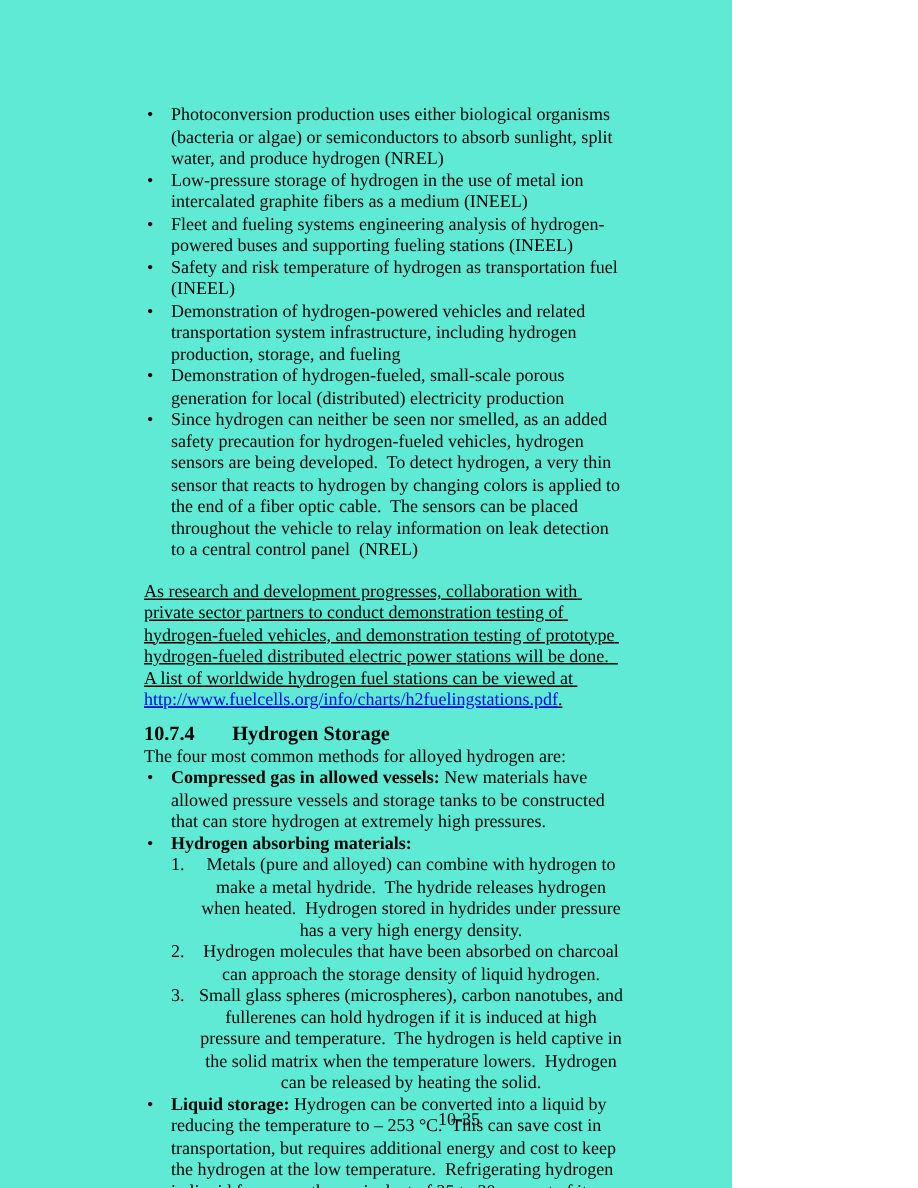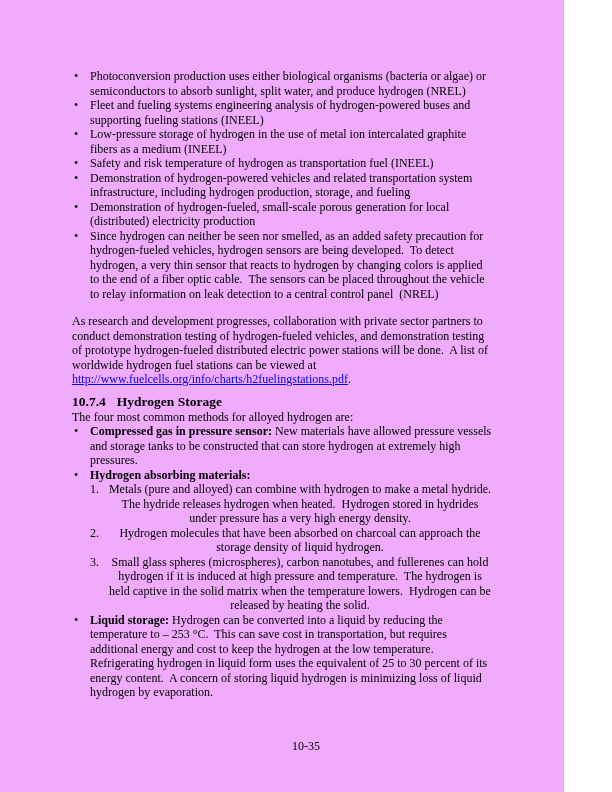--- a/index.html
+++ b/index.html
@@ -1,73 +1,73 @@
 <!DOCTYPE html>
 <html><head>
 <meta charset="utf-8">
 <style>
   html, body { margin: 0; padding: 0; background: #ffffff; }
   .page {
     position: relative;
-    width: 564px;
+    width: 488px;
     height: 792px;
     box-sizing: border-box;
-    background: #f0abfc;
+    background: #5eead4;
     color: #000000;
     font-family: "Liberation Serif", "DejaVu Serif", serif;
     font-size: 12px;
     line-height: 14.5px;
-    padding: 69px 72px 0 72px;
+    padding: 69px 72px 0 96px;
     overflow: hidden;
   }
   ul.bullets { list-style: none; margin: 0; padding: 0; }
   li.bullet { position: relative; padding-left: 18px; }
   li.bullet::before { content: "\2022"; position: absolute; left: 2px; top: 0; }
   .t { white-space: pre-wrap; }
   .bold { font-weight: bold; }
   .numitem { display: flex; }
   .numlabel { flex: 0 0 18px; white-space: pre; }
   .numtext { flex: 1 1 auto; white-space: pre-wrap; text-align: center; }
-  p.para { margin: 13px 0 0 0; }
+  p.para { margin: 13px 0 0 0; text-decoration: underline; }
   a.link { color: #0000EE; text-decoration: underline; cursor: pointer; }
   h3.heading { margin: 7px 0 0 0; font-size: 13.5px; line-height: 16px; font-weight: bold; }
-  .hnum { margin-right: 11px; }
+  .hnum { margin-right: 25px; }
   p.intro { margin: 0; }
   .footer {
     position: absolute;
     top: 739px;
     left: 0;
     width: 612px;
     text-align: center;
     line-height: 14.5px;
   }
 </style>
 </head>
 <body>
 
 <div class="page">
 
   <ul class="bullets">
     <li class="bullet"><span class="t">Photoconversion production uses either biological organisms (bacteria or algae) or semiconductors to absorb sunlight, split water, and produce hydrogen (NREL)</span></li>
+    <li class="bullet"><span class="t">Low-pressure storage of hydrogen in the use of metal ion intercalated graphite fibers as a medium (INEEL)</span></li>
     <li class="bullet"><span class="t">Fleet and fueling systems engineering analysis of hydrogen-powered buses and supporting fueling stations (INEEL)</span></li>
-    <li class="bullet"><span class="t">Low-pressure storage of hydrogen in the use of metal ion intercalated graphite fibers as a medium (INEEL)</span></li>
     <li class="bullet"><span class="t">Safety and risk temperature of hydrogen as transportation fuel (INEEL)</span></li>
     <li class="bullet"><span class="t">Demonstration of hydrogen-powered vehicles and related transportation system infrastructure, including hydrogen production, storage, and fueling</span></li>
     <li class="bullet"><span class="t">Demonstration of hydrogen-fueled, small-scale porous generation for local (distributed) electricity production</span></li>
     <li class="bullet"><span class="t">Since hydrogen can neither be seen nor smelled, as an added safety precaution for hydrogen-fueled vehicles, hydrogen sensors are being developed.  To detect hydrogen, a very thin sensor that reacts to hydrogen by changing colors is applied to the end of a fiber optic cable.  The sensors can be placed throughout the vehicle to relay information on leak detection to a central control panel  (NREL)</span></li>
   </ul>
 
   <p class="para"><span class="t">As research and development progresses, collaboration with private sector partners to conduct demonstration testing of hydrogen-fueled vehicles, and demonstration testing of prototype hydrogen-fueled distributed electric power stations will be done.  A list of worldwide hydrogen fuel stations can be viewed at </span><a class="link" href="#">http://www.fuelcells.org/info/charts/h2fuelingstations.pdf</a><span class="t">.</span></p>
 
   <h3 class="heading"><span class="hnum">10.7.4</span><span>Hydrogen Storage</span></h3>
 
   <p class="intro">The four most common methods for alloyed hydrogen are:</p>
 
   <ul class="bullets">
-    <li class="bullet"><span class="t bold">Compressed gas in pressure sensor:</span><span class="t"> New materials have allowed pressure vessels and storage tanks to be constructed that can store hydrogen at extremely high pressures.</span></li>
+    <li class="bullet"><span class="t bold">Compressed gas in allowed vessels:</span><span class="t"> New materials have allowed pressure vessels and storage tanks to be constructed that can store hydrogen at extremely high pressures.</span></li>
 
     <li class="bullet"><span class="t bold">Hydrogen absorbing materials:</span>
       <div class="numitem">
           <span class="numlabel">1.</span>
           <span class="numtext">Metals (pure and alloyed) can combine with hydrogen to make a metal hydride.  The hydride releases hydrogen when heated.  Hydrogen stored in hydrides under pressure has a very high energy density.</span>
         </div>
       <div class="numitem">
           <span class="numlabel">2.</span>
           <span class="numtext">Hydrogen molecules that have been absorbed on charcoal can approach the storage density of liquid hydrogen.</span>
         </div>

